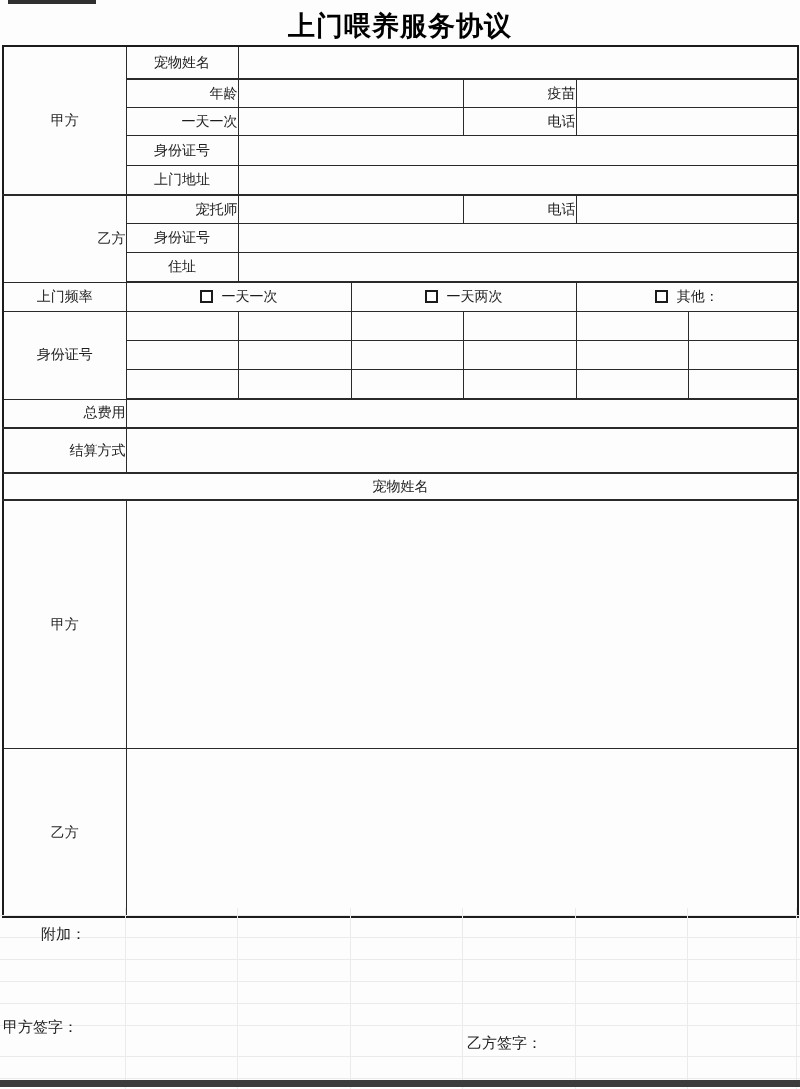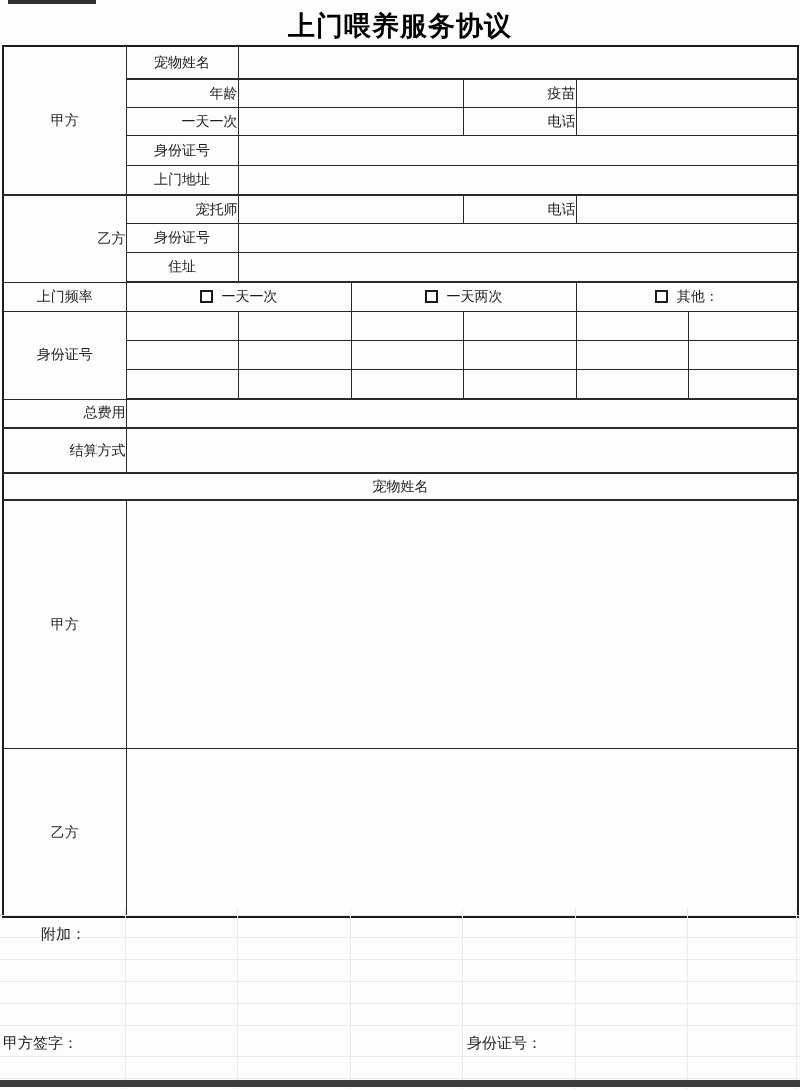--- a/index.html
+++ b/index.html
@@ -52,21 +52,21 @@
     vertical-align: middle; margin-right: 9px; margin-top: -2px;
   }
   
   .footer-area {
     position: absolute; left: 0; top: 908px; width: 800px; height: 181px;
   }
   .vline { position: absolute; top: 0; width: 1px; height: 181px; background: #ebebeb; }
   .hline { position: absolute; left: 0; width: 800px; height: 1px; background: #ebebeb; }
   .footer-label { position: absolute; font-size: 15px; color: #1d1d1d; }
   .addendum { left: 3px; top: 17px; margin-left: 38px; }
-  .sign-a { left: 3px; top: 126px; }
+  .sign-a { left: 3px; top: 110px; }
   .sign-b { left: 467px; top: 126px; }
   .bottom-bar {
     position: absolute; left: 0; top: 1080px; width: 800px; height: 7px;
     background: #3c3c3c;
   }
 </style>
 </head>
 <body>
 
 <div class="top-artifact"></div>
@@ -201,16 +201,16 @@
   <div class="hline" style="top:29px"></div>
   <div class="hline" style="top:51px"></div>
   <div class="hline" style="top:73px"></div>
   <div class="hline" style="top:95px"></div>
   <div class="hline" style="top:117px"></div>
   <div class="hline" style="top:148px"></div>
   <div class="hline" style="top:170px"></div>
 
   <div class="footer-label addendum">附加：</div>
   <div class="footer-label sign-a">甲方签字：</div>
-  <div class="footer-label sign-b">身份证号：</div>
+  <div class="footer-label sign-b">乙方签字：</div>
 </div>
 
 <div class="bottom-bar"></div>
 
 </body></html>

